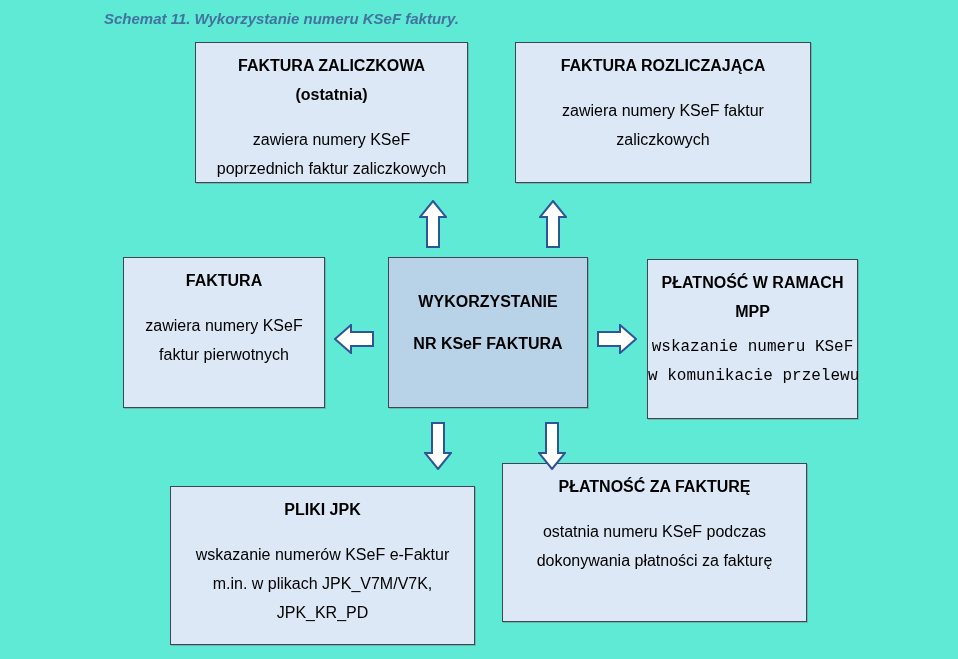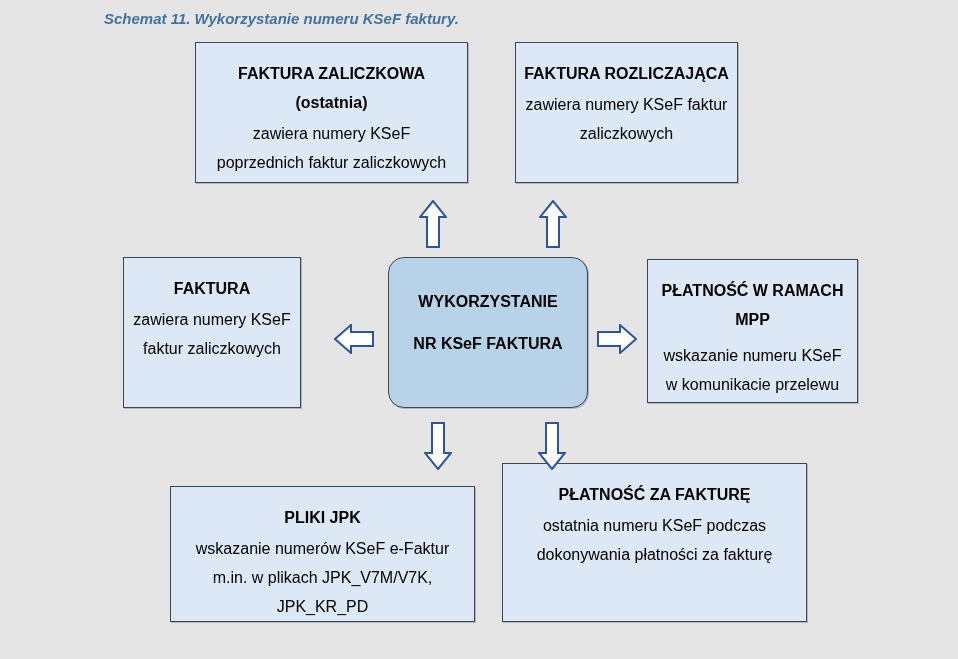--- a/index.html
+++ b/index.html
@@ -1,49 +1,49 @@
 <!DOCTYPE html>
 <html lang="pl"><head>
 <meta charset="utf-8">
 <style>
   html, body { margin: 0; padding: 0; background: #ffffff; }
   .stage {
     position: relative;
     width: 958px;
     height: 659px;
-    background: #e5e5e5;
+    background: #5eead4;
     font-family: "Liberation Sans", sans-serif;
     overflow: hidden;
   }
   .caption {
     position: absolute;
     left: 104px;
     top: 10px;
     font-size: 15px;
     font-style: italic;
     font-weight: bold;
     color: #41739e;
   }
   .box {
     position: absolute;
     background: #dce8f5;
     border: 1px solid #3d4654;
     box-shadow: 1px 1px 0 rgba(120,125,135,0.45);
     box-sizing: border-box;
     text-align: center;
     color: #000000;
-    padding-top: 16px;
+    padding-top: 8px;
   }
   .box .h {
     font-weight: bold;
     font-size: 16px;
     line-height: 29px;
     white-space: nowrap;
   }
-  .box .body { margin-top: 2px; }
+  .box .body { margin-top: 16px; }
   .box .b {
     font-size: 16px;
     line-height: 29px;
     white-space: nowrap;
   }
   .box.center {
     background: #b8d3e8;
     display: flex;
     flex-direction: column;
     justify-content: center;
@@ -63,51 +63,51 @@
 
   <div class="box" style="left:195px; top:42px; width:273px; height:141px;">
     <div class="h">FAKTURA ZALICZKOWA</div>
     <div class="h">(ostatnia)</div>
     <div class="body">
       <div class="b">zawiera numery KSeF</div>
       <div class="b">poprzednich faktur zaliczkowych</div>
     </div>
   </div>
 
-  <div class="box" style="left:515px; top:42px; width:223px; height:141px;">
+  <div class="box" style="left:515px; top:42px; width:296px; height:141px;">
     <div class="h">FAKTURA ROZLICZAJĄCA</div>
     <div class="body">
       <div class="b">zawiera numery KSeF faktur</div>
       <div class="b">zaliczkowych</div>
     </div>
   </div>
 
-  <div class="box" style="left:123px; top:257px; width:178px; height:151px;">
+  <div class="box" style="left:123px; top:257px; width:202px; height:151px;">
     <div class="h">FAKTURA</div>
     <div class="body">
       <div class="b">zawiera numery KSeF</div>
-      <div class="b">faktur zaliczkowych</div>
+      <div class="b">faktur pierwotnych</div>
     </div>
   </div>
 
-  <div class="box center" style="left:388px; top:257px; width:200px; height:151px;border-radius:16px;">
+  <div class="box center" style="left:388px; top:257px; width:200px; height:151px;">
     <div class="h">WYKORZYSTANIE</div>
     <div class="h">NR KSeF FAKTURA</div>
   </div>
 
-  <div class="box" style="left:647px; top:259px; width:211px; height:144px;">
+  <div class="box" style="left:647px; top:259px; width:211px; height:160px;">
     <div class="h">PŁATNOŚĆ W RAMACH</div>
     <div class="h">MPP</div>
-    <div class="body" style="margin-top:7px;">
+    <div class="body" style="margin-top:7px;font-family:Liberation Mono, monospace;">
       <div class="b">wskazanie numeru KSeF</div>
       <div class="b">w komunikacie przelewu</div>
     </div>
   </div>
 
-  <div class="box" style="left:170px; top:486px; width:305px; height:136px;">
+  <div class="box" style="left:170px; top:486px; width:305px; height:159px;">
     <div class="h">PLIKI JPK</div>
     <div class="body">
       <div class="b">wskazanie numerów KSeF e-Faktur</div>
       <div class="b">m.in. w plikach JPK_V7M/V7K,</div>
       <div class="b">JPK_KR_PD</div>
     </div>
   </div>
 
   <div class="box" style="left:502px; top:463px; width:305px; height:159px;">
     <div class="h">PŁATNOŚĆ ZA FAKTURĘ</div>

